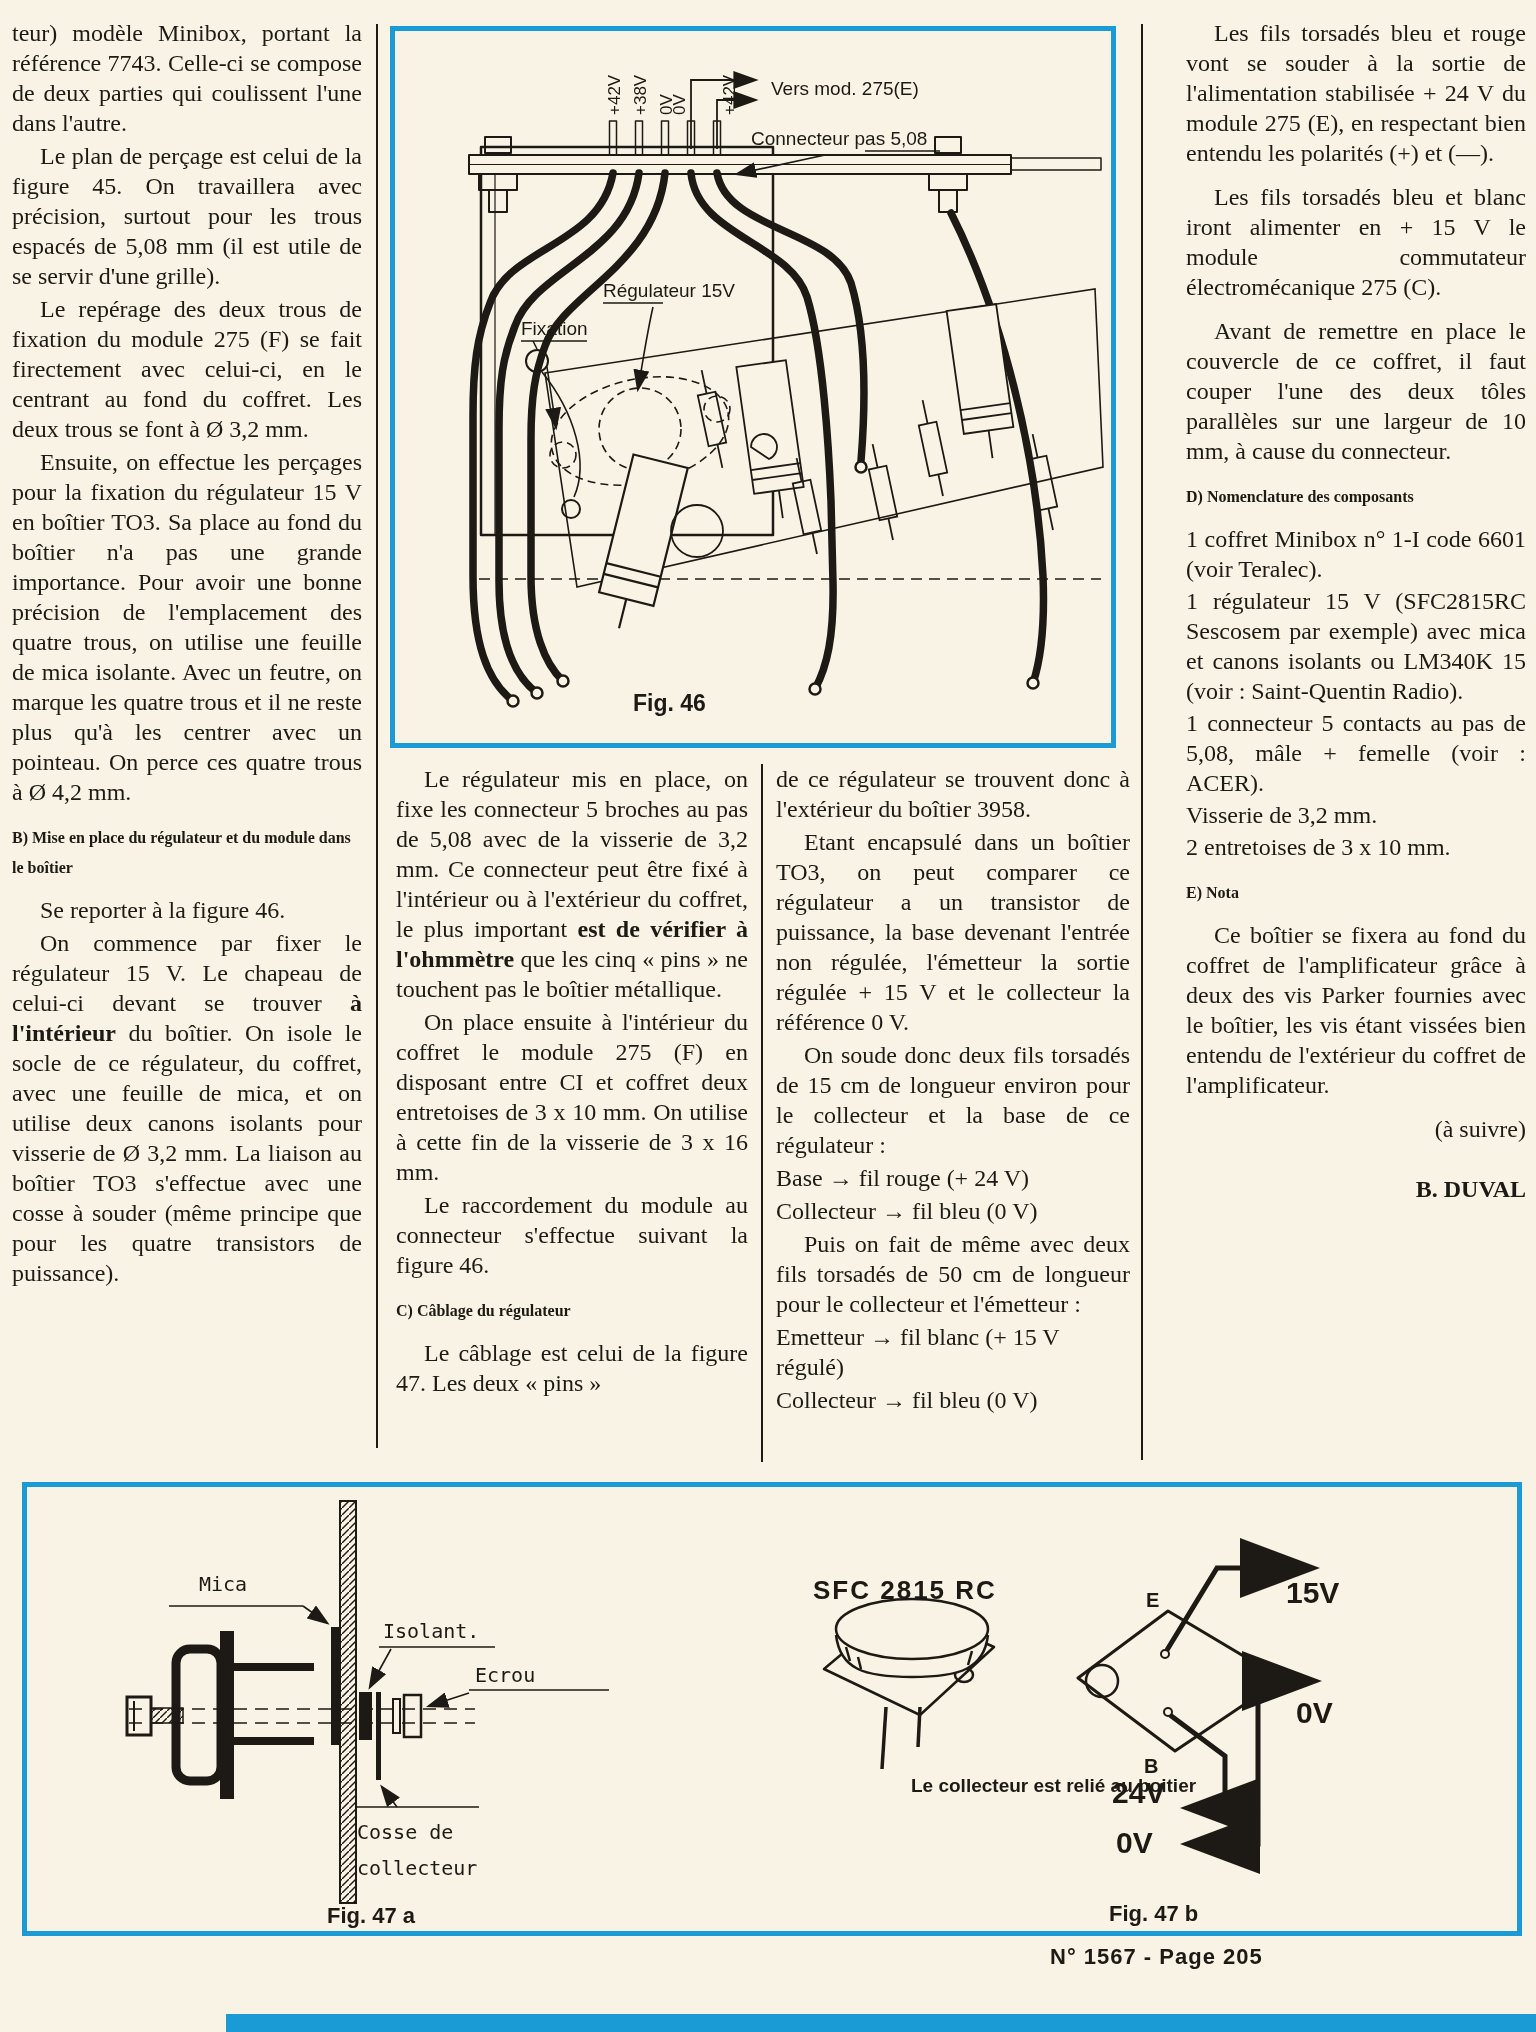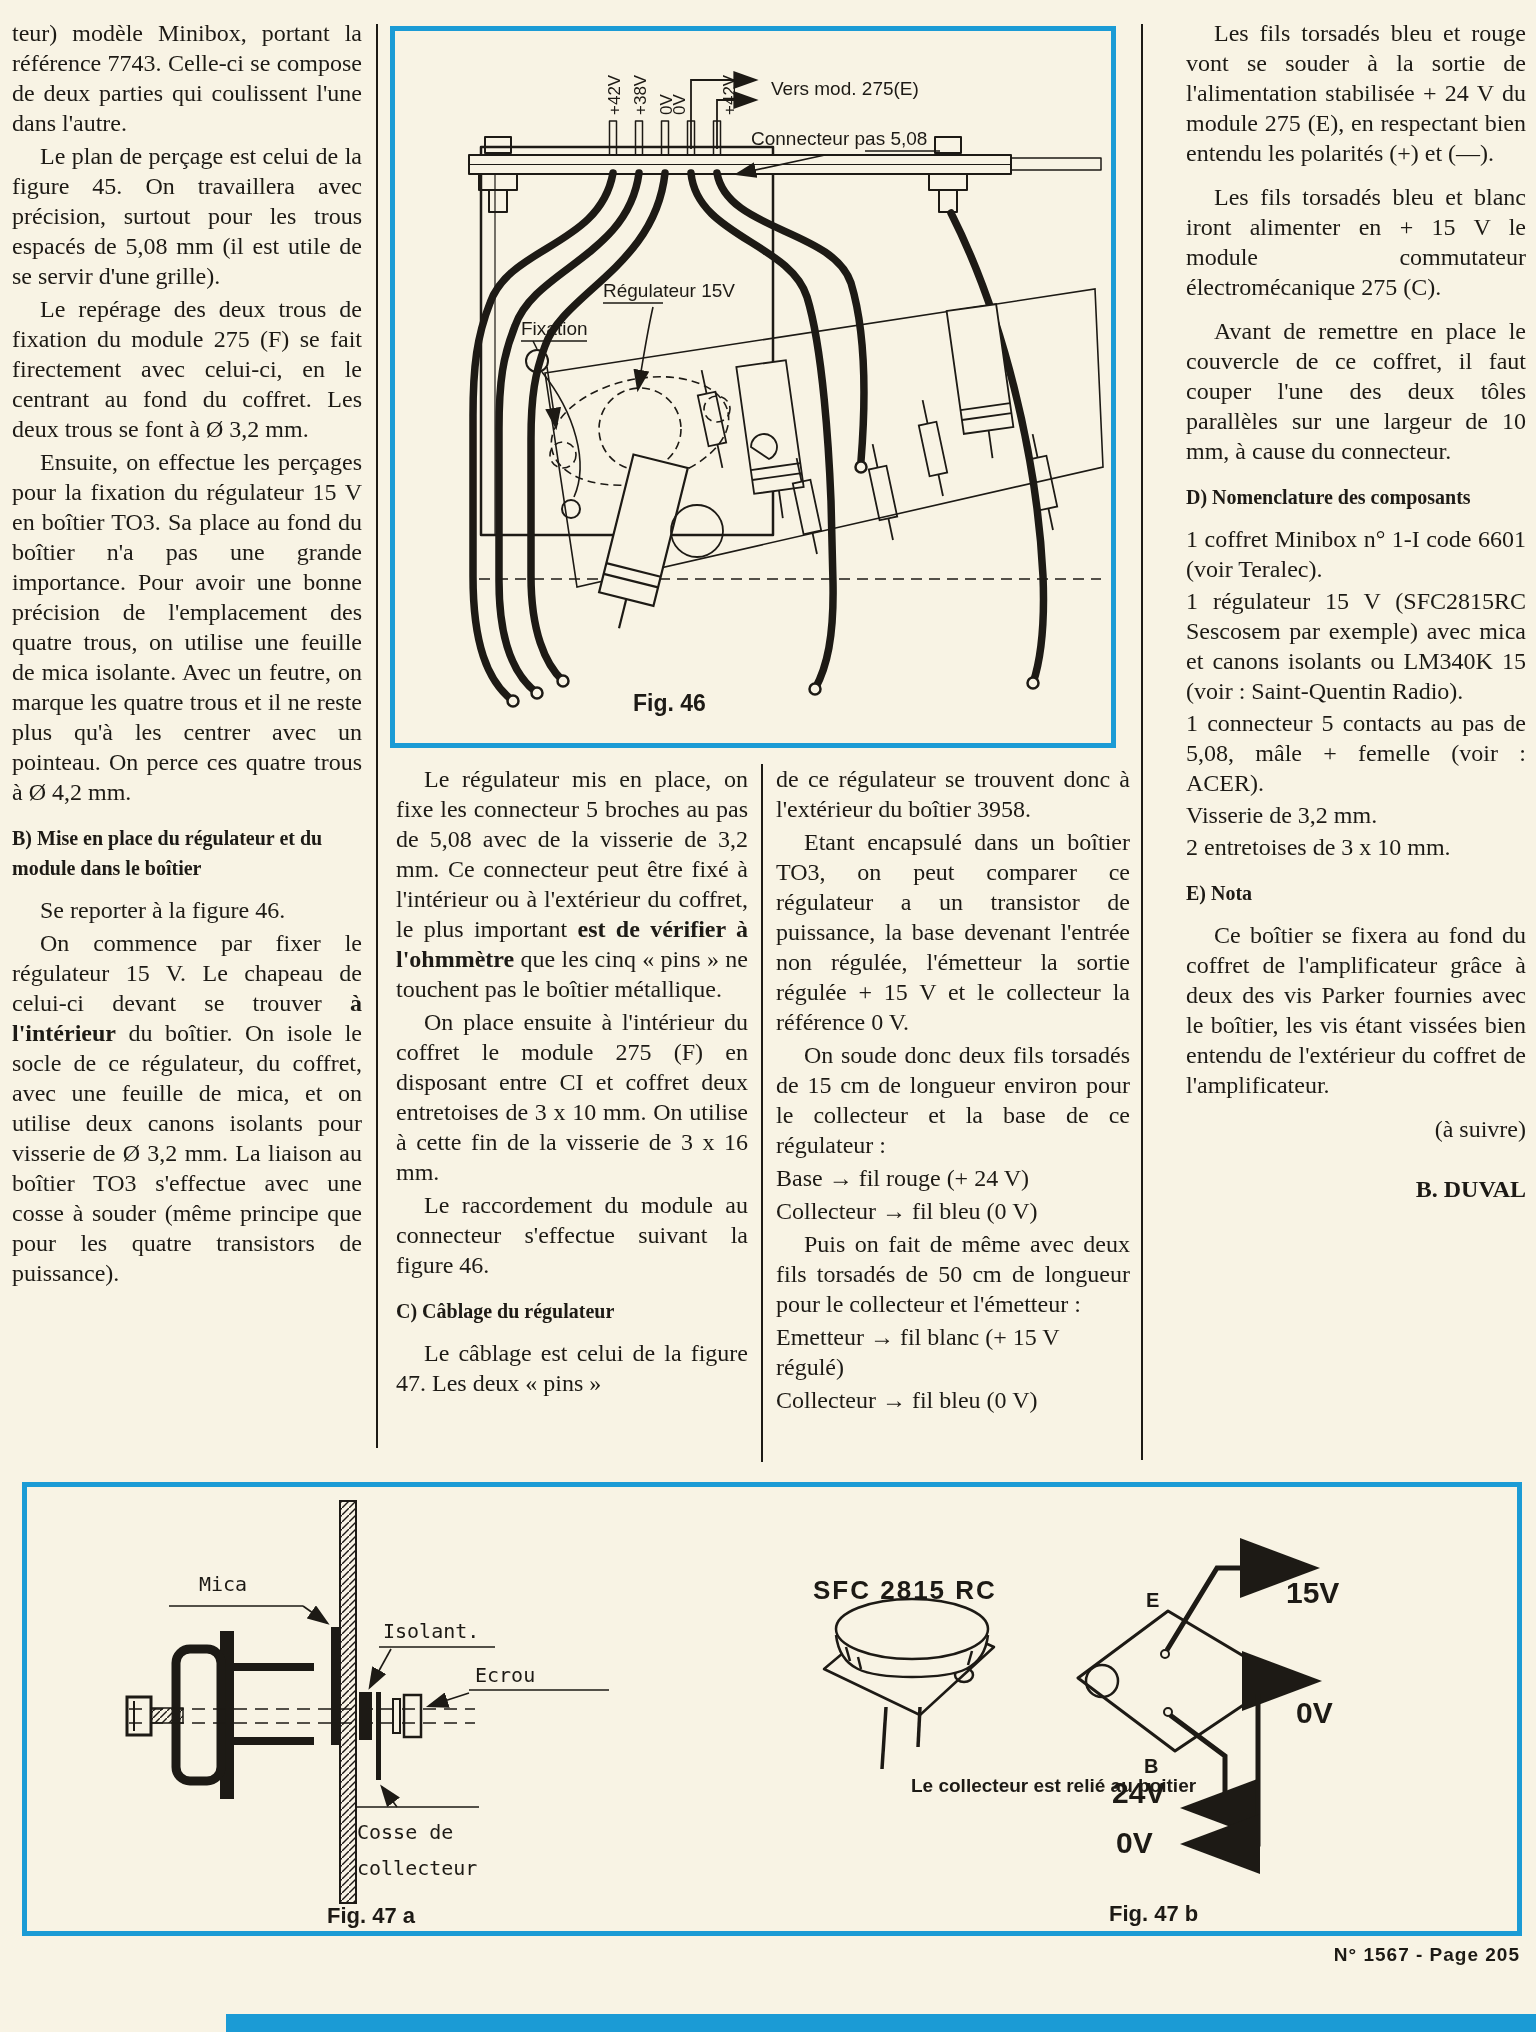--- a/index.html
+++ b/index.html
@@ -5,29 +5,29 @@
   :root { --paper:#f8f3e4; --ink:#1d1a15; --accent:#1b9bd5; }
   html,body { margin:0; padding:0; }
   body {
     width:1536px; height:2032px; position:relative; overflow:hidden;
     background:var(--paper); color:var(--ink);
     font-family:"Liberation Serif", serif;
   }
   .col { position:absolute; font-size:24px; line-height:30px; text-align:justify; }
   .col p { margin:0 0 3px 0; }
   .col p.ind { text-indent:28px; }
-  .col h3 { font-size:20px; line-height:30px; margin:16px 0 12px 0; font-weight:bold; text-align:left; }
+  .col h3 { font-size:16px; line-height:30px; margin:16px 0 12px 0; font-weight:bold; text-align:left; }
   .c4 p { margin:0 0 14px 0; }
   .c4 .item { margin:0 0 2px 0; }
   .line { margin:0; text-align:left;font-family:Liberation Serif, serif; }
   .right { text-align:right; }
   .figbox { position:absolute; border:5px solid var(--accent); box-sizing:border-box; background:var(--paper); }
   .vrule { position:absolute; width:2px; background:var(--ink); }
-  .footer { position:absolute; left:1050px; top:1944px; width:470px; text-align:right;
-            font-family:"Liberation Sans", sans-serif; font-weight:bold; font-size:19px; letter-spacing:1px; }
+  .footer { position:absolute; left:1050px; top:1944px; width:470px; 
+            font-family:"Liberation Sans", sans-serif; font-weight:bold; font-size:22px; letter-spacing:1px; }
   .botbar { position:absolute; left:226px; top:2014px; width:1310px; height:18px; background:var(--accent); }
   svg { display:block; }
   svg text { fill:var(--ink); }
   .flab  { font-family:"Liberation Sans", sans-serif; font-size:19px; }
   .fmono { font-family:"DejaVu Sans Mono", monospace; font-size:20px; }
   .fcap  { font-family:"Liberation Sans", sans-serif; font-size:23px; font-weight:bold; }
   .fbig  { font-family:"Liberation Sans", sans-serif; font-size:30px; font-weight:bold; }
   .fpin  { font-family:"Liberation Sans", sans-serif; font-size:17px; }
 </style>
 </head>

